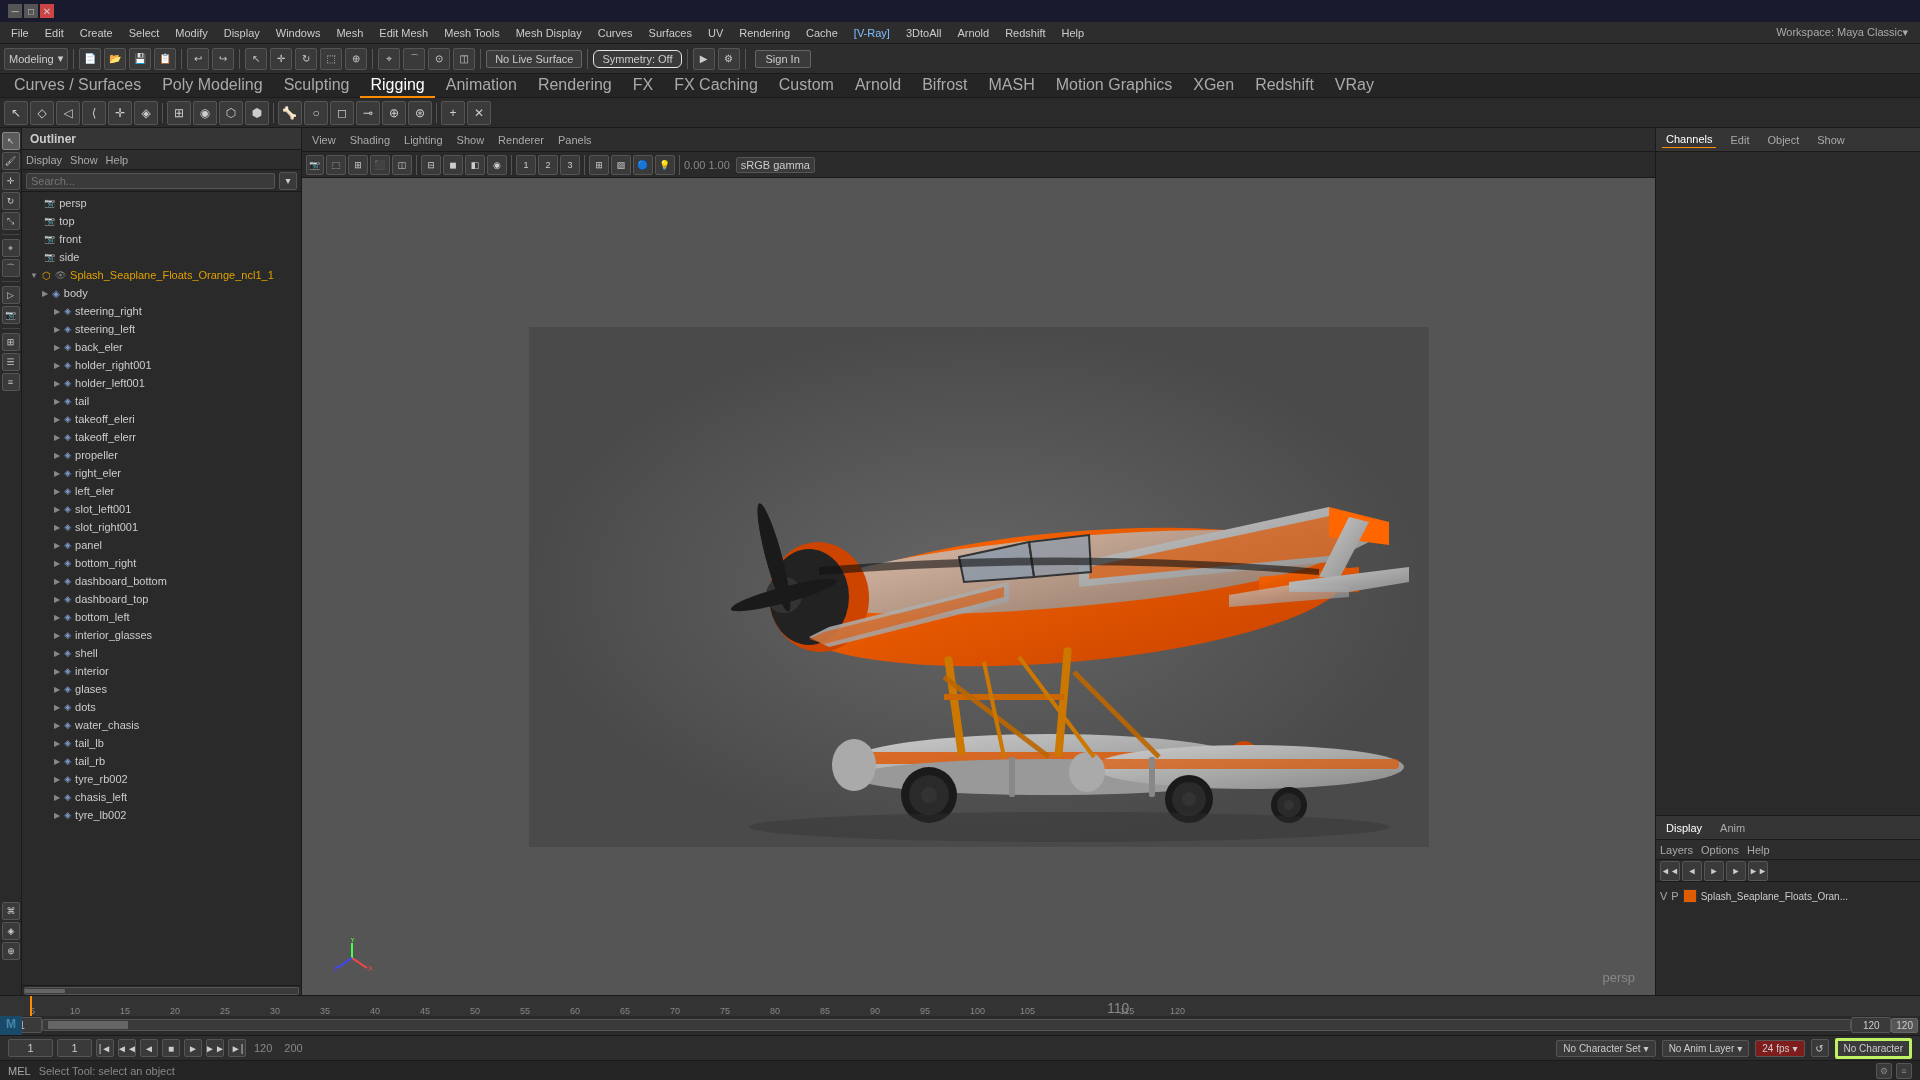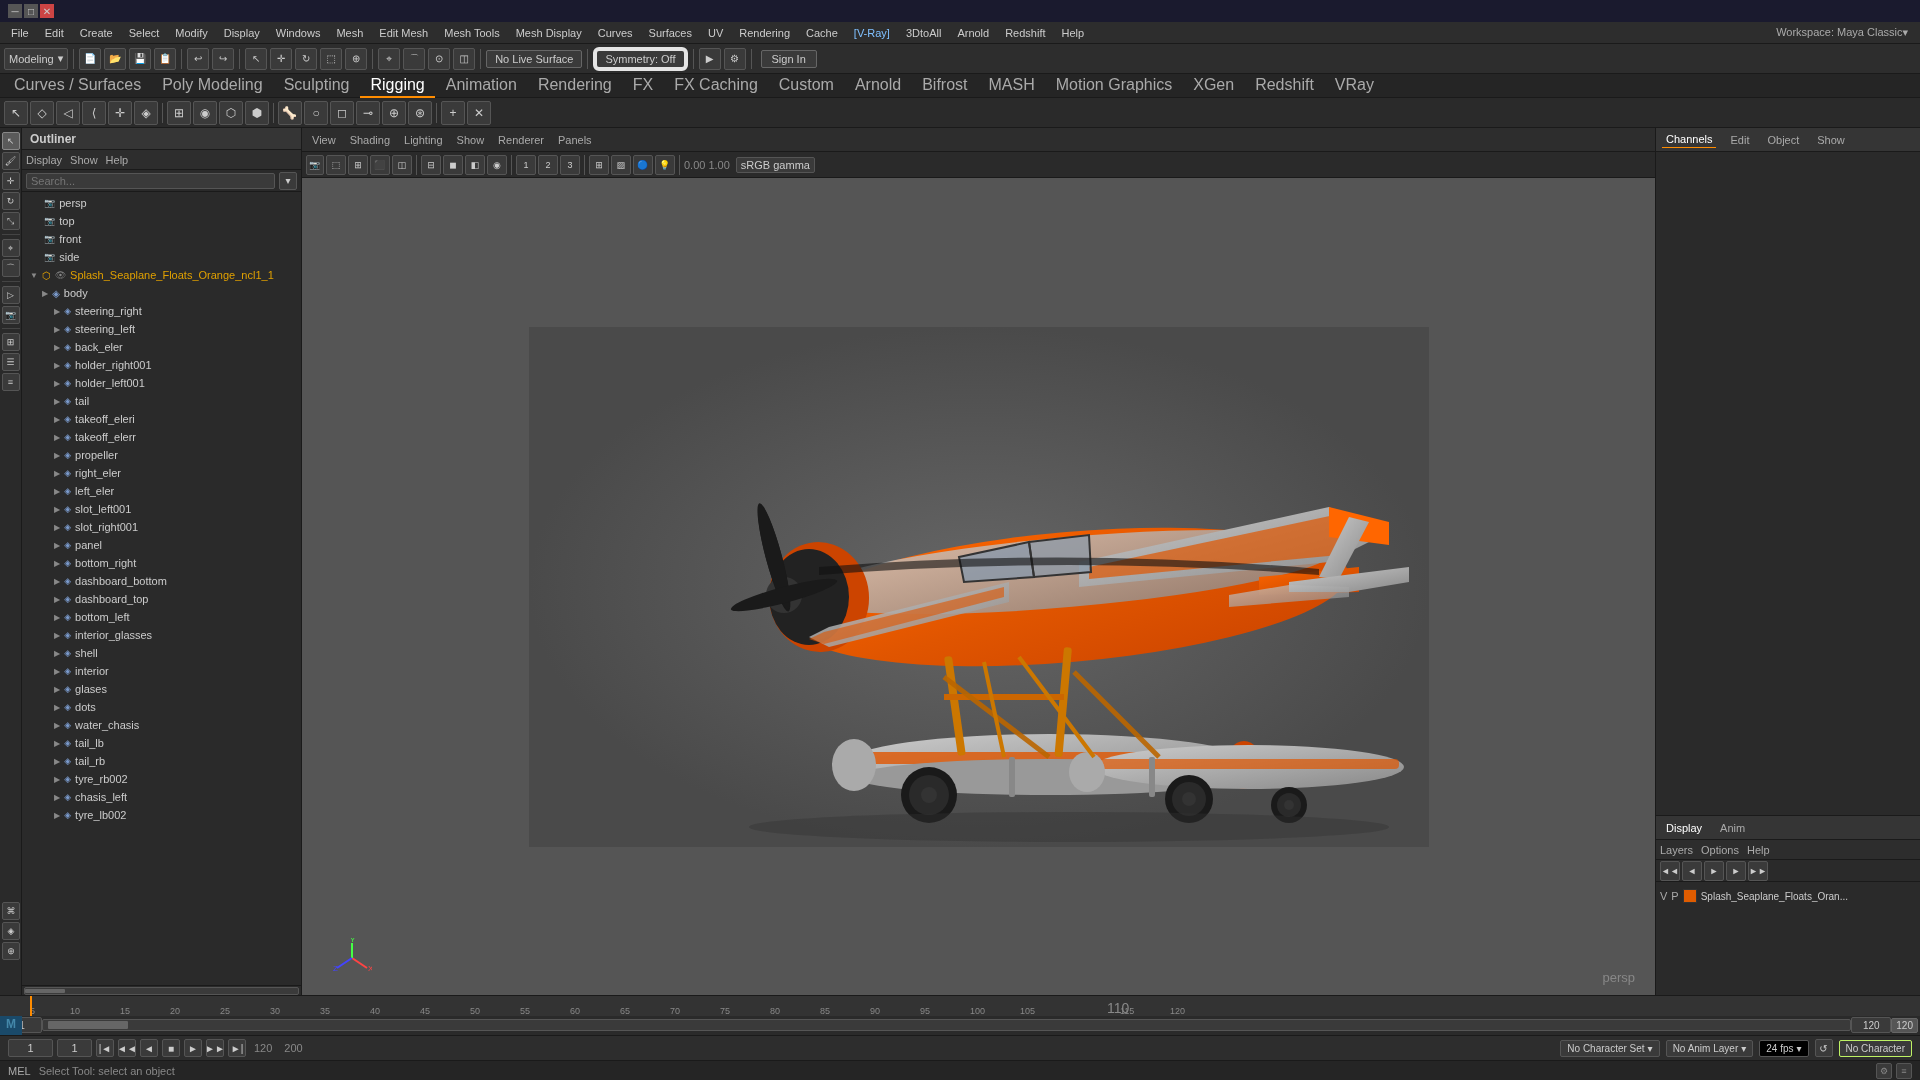--- a/index.html
+++ b/index.html
@@ -113,21 +113,21 @@
       background: #3a3a3a;
       border: 1px solid #666;
       border-radius: 2px;
       padding: 2px 8px;
       font-size: 11px;
       color: #cccccc;
       cursor: pointer;
     }
     .symmetry-off {
       background: #3a3a3a;
-      border: 4px solid #e5e5e5;
+      border: 1px solid #e5e5e5;
       border-radius: 6px;
       padding: 2px 8px;
       font-size: 11px;
       color: #cccccc;
       cursor: pointer;
     }
     .sign-in {
       background: #3a3a3a;
       border: 1px solid #666;
       border-radius: 2px;
@@ -1201,28 +1201,28 @@
       <div style="background:#3a3a3a;border:1px solid #555;padding:2px 6px;font-size:10px;color:#ccc;border-radius:2px;cursor:pointer;display:flex;align-items:center;gap:3px;">
         <span>No Character Set</span>
         <span>▾</span>
       </div>
 
       <div style="background:#3a3a3a;border:1px solid #555;padding:2px 6px;font-size:10px;color:#ccc;border-radius:2px;cursor:pointer;display:flex;align-items:center;gap:3px;">
         <span>No Anim Layer</span>
         <span>▾</span>
       </div>
 
-      <div style="background:#000000;border:1px solid #555;padding:2px 6px;font-size:10px;color:#ccc;border-radius:2px;cursor:pointer;display:flex;align-items:center;gap:3px;">
+      <div style="background:#7f1d1d;border:1px solid #555;padding:2px 6px;font-size:10px;color:#ccc;border-radius:2px;cursor:pointer;display:flex;align-items:center;gap:3px;">
         <span>24 fps</span>
         <span>▾</span>
       </div>
 
       <div class="play-btn">↺</div>
 
-      <div style="background:#3a3a3a;border:1px solid #bef264;padding:2px 6px;font-size:10px;color:#ccc;border-radius:2px;cursor:pointer;">
+      <div style="background:#3a3a3a;border:3px solid #bef264;padding:2px 6px;font-size:10px;color:#ccc;border-radius:2px;cursor:pointer;">
         <span>No Character</span>
       </div>
     </div>
   </div>
   <div id="status-bar">
     <span style="color:#aaaaaa;cursor:pointer;margin-right:8px;">MEL</span>
     <span>Select Tool: select an object</span>
     <div style="margin-left:auto;display:flex;align-items:center;gap:4px;">
       <div style="width:16px;height:16px;background:#3a3a3a;border:1px solid #555;border-radius:2px;display:flex;align-items:center;justify-content:center;cursor:pointer;font-size:9px;">⚙</div>
       <div style="width:16px;height:16px;background:#3a3a3a;border:1px solid #555;border-radius:2px;display:flex;align-items:center;justify-content:center;cursor:pointer;font-size:9px;">≡</div>

